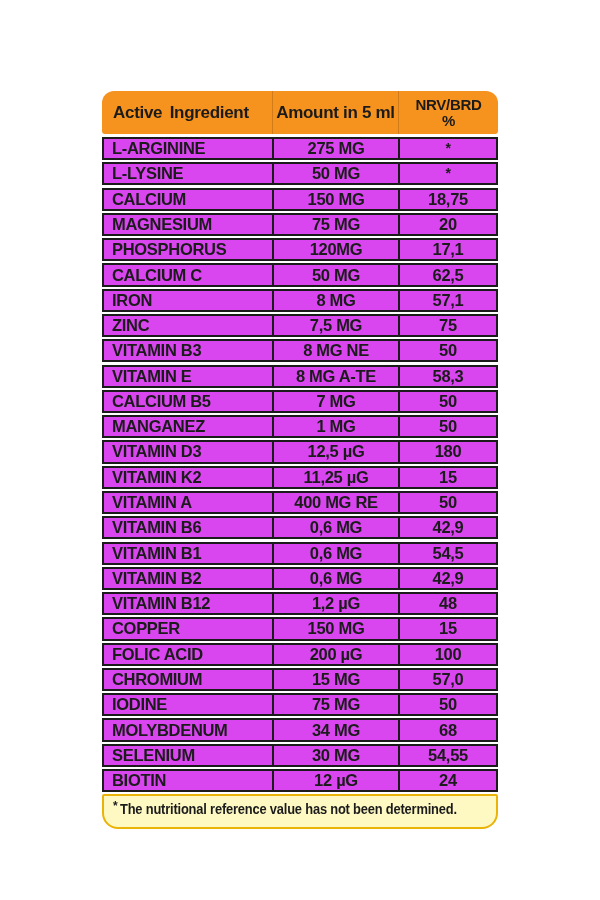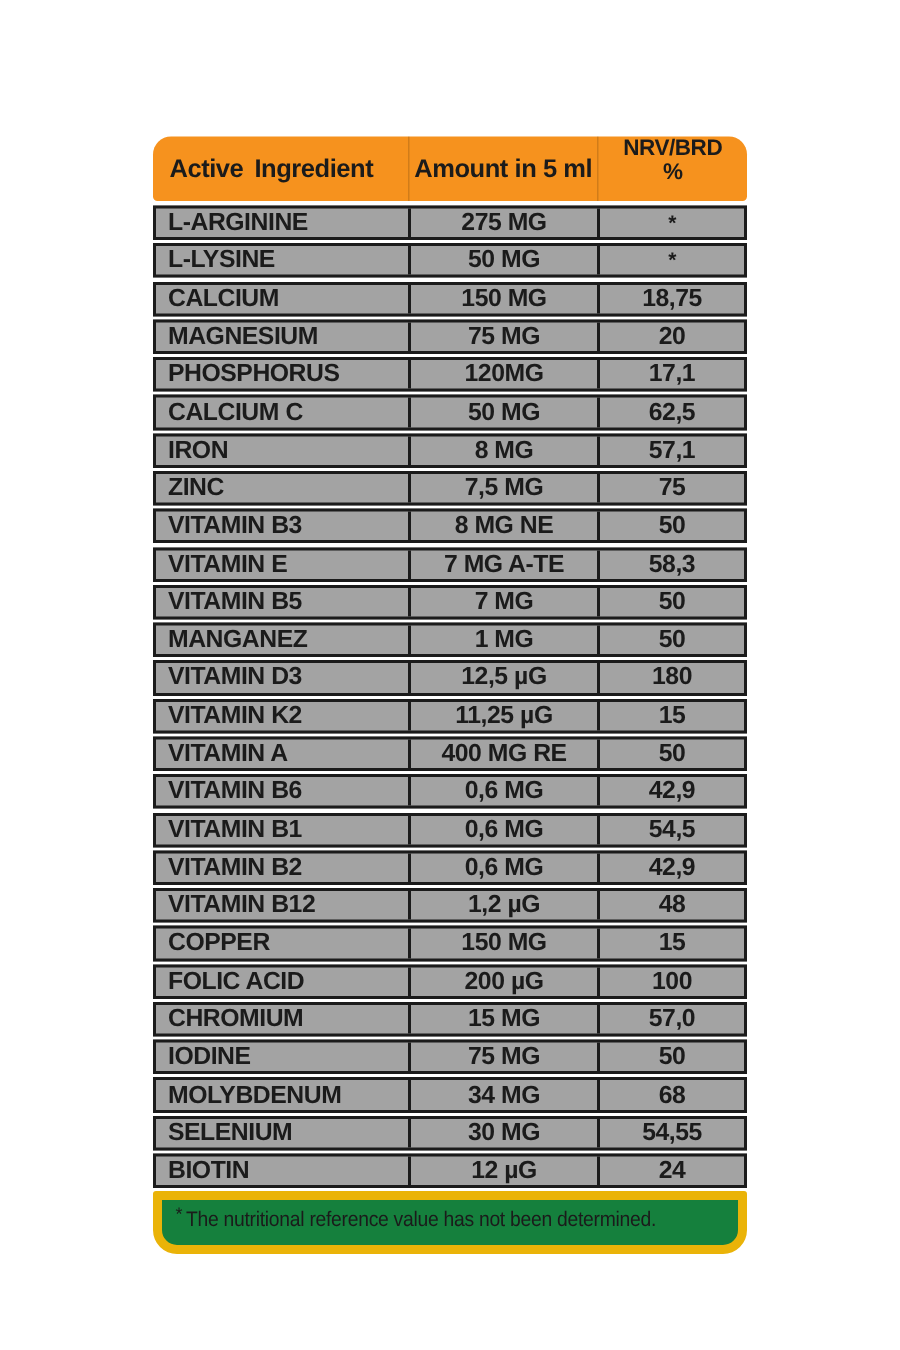--- a/index.html
+++ b/index.html
@@ -24,50 +24,50 @@
     border-radius: 12px 12px 3px 3px;
     align-items: center;
     font-weight: bold;
     margin-bottom: 3px;
   }
   .hc { font-size: 17px; letter-spacing: -0.3px; }
   .hc1 { padding-left: 11px; word-spacing: 3px; }
   .hc2 { text-align: right; height: 100%; display: flex; align-items: center; justify-content: center;
          border-left: 1px solid rgba(0,0,0,0.15); }
   .hc3 { text-align: center; font-size: 15px; line-height: 16px; height: 100%;
-         display: flex; flex-direction: column; align-items: center; 
+         display: flex; flex-direction: column; align-items: center; justify-content: center;
          border-left: 1px solid rgba(0,0,0,0.15); }
   .rows { display: block; }
   .row {
     display: grid;
     grid-template-columns: 168px 126px 98px;
     height: 23.2px;
     border: 2px solid #1b1b1b;
     margin-bottom: 2.1px;
-    background: #a3a3a3;
+    background: #d946ef;
     font-weight: bold;
     text-align: right;
   }
   .cell {
     display: flex;
     align-items: center;
     font-size: 16.5px;
     letter-spacing: -0.3px;
     overflow: visible;
     white-space: nowrap;
   }
   .c1 { padding-left: 8px; }
   .c2, .c3 { justify-content: center; border-left: 2px solid #1b1b1b; }
   .c3.star { font-size: 14px; align-items: flex-start; padding-top: 1px; }
   .foot {
-    border: 6px solid #eab308;
+    border: 2px solid #eab308;
     border-radius: 2px 2px 16px 16px;
     padding: 3px 9px 6px 9px;
-    font-weight: normal;
-    background: #15803d;
+    font-weight: bold;
+    background: #fef9c3;
   }
   .foot-line { white-space: nowrap; line-height: 19.5px; }
   .foot-mark { font-size: 12px; position: relative; top: -4px; margin-right: 2px; display: inline-block; }
   .foot-text { display: inline-block; transform: scaleX(0.92); transform-origin: left center;
                font-size: 14px; letter-spacing: -0.2px; }
 </style>
 </head>
 <body>
 
 <div class="card">
@@ -131,26 +131,26 @@
   </div>
 
   <div class="row">
     <div class="cell c1">VITAMIN B3</div>
     <div class="cell c2">8 MG NE</div>
     <div class="cell c3">50</div>
   </div>
 
   <div class="row">
     <div class="cell c1">VITAMIN E</div>
-    <div class="cell c2">7 MG A-TE</div>
+    <div class="cell c2">8 MG A-TE</div>
     <div class="cell c3">58,3</div>
   </div>
 
   <div class="row">
-    <div class="cell c1">VITAMIN B5</div>
+    <div class="cell c1">CALCIUM B5</div>
     <div class="cell c2">7 MG</div>
     <div class="cell c3">50</div>
   </div>
 
   <div class="row">
     <div class="cell c1">MANGANEZ</div>
     <div class="cell c2">1 MG</div>
     <div class="cell c3">50</div>
   </div>
 

